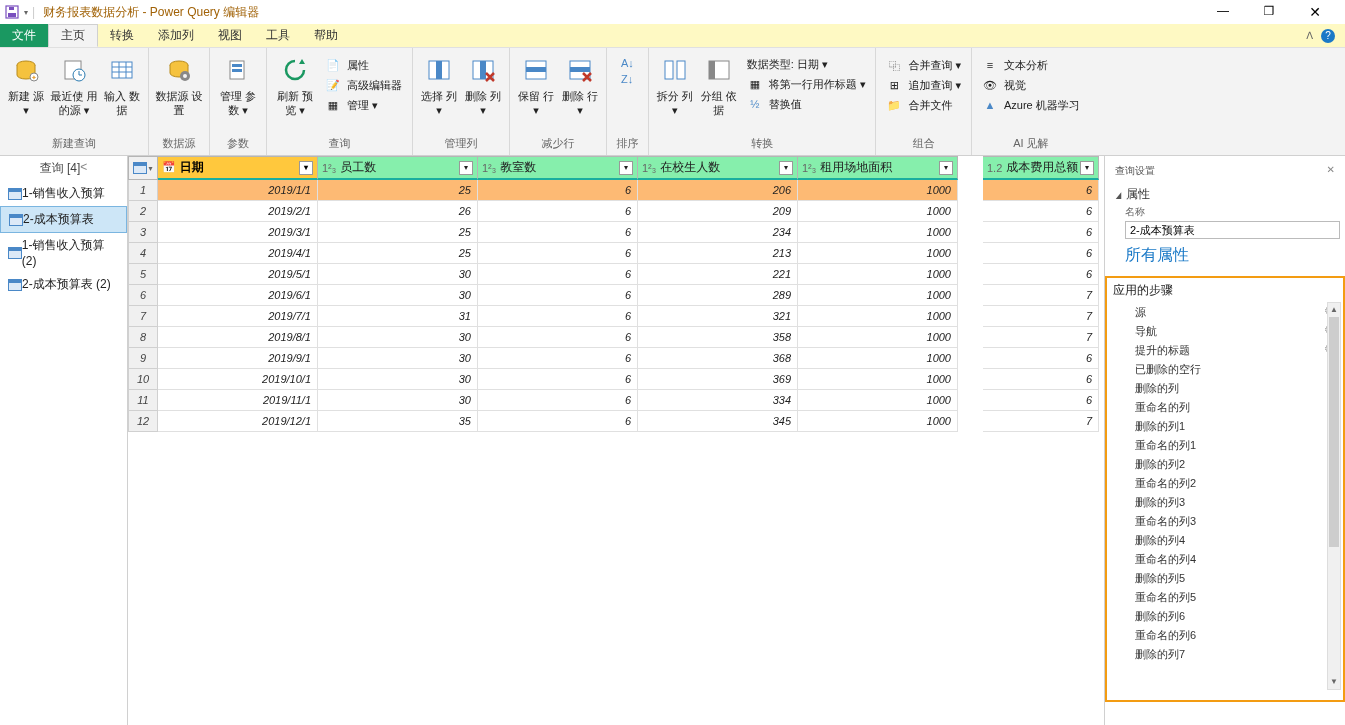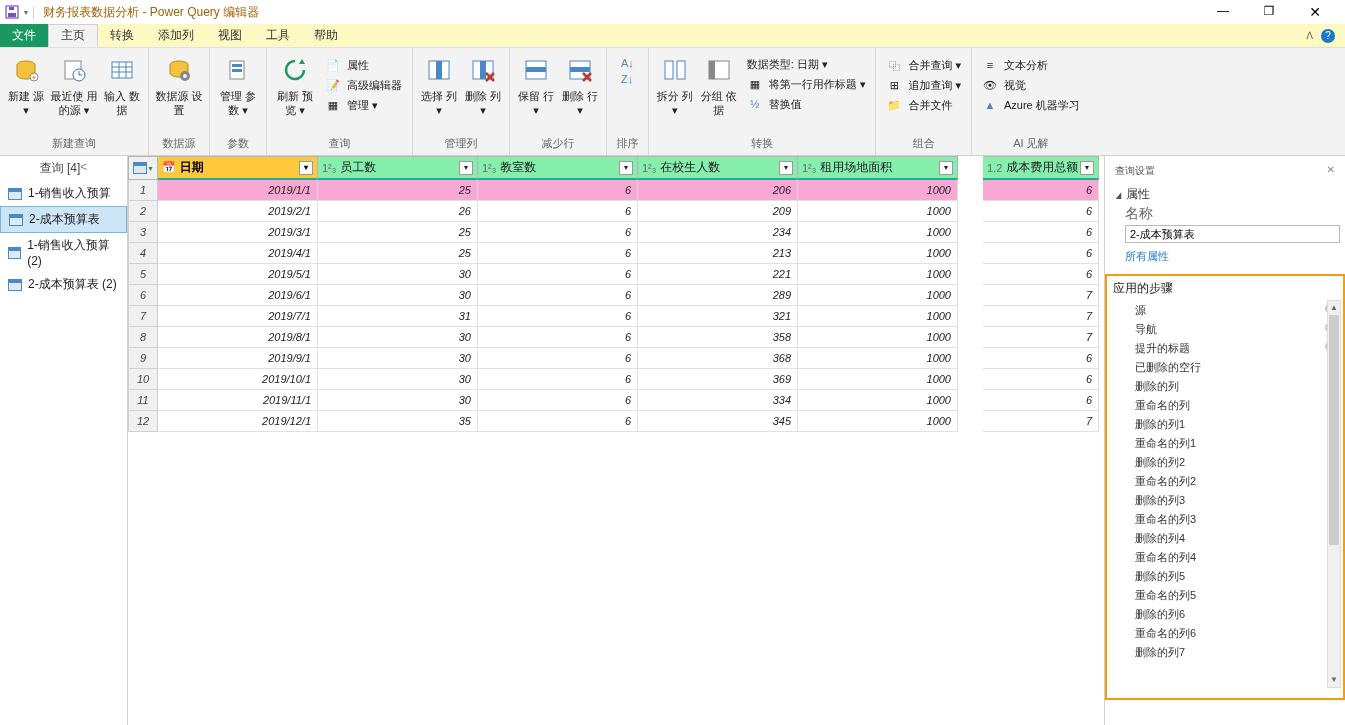--- a/index.html
+++ b/index.html
@@ -32,50 +32,50 @@
   .rbtn-stack { display: flex; flex-direction: column; gap: 2px; padding-top: 4px; }
   .rbtn-sm { display: flex; align-items: center; gap: 6px; padding: 1px 4px; white-space: nowrap; font-size: 11px; }
   .rbtn-sm .ico-sm { width: 16px; height: 16px; display:flex; align-items:center; justify-content:center; }
   
   
   .body-area { display: flex; height: calc(725px - 24px - 24px - 108px); }
   
   
   .queries-pane { width: 128px; border-right: 1px solid #d0d0d0; background: #fff; }
   .queries-pane .pane-hdr { padding: 4px 4px; color: #444; display:flex; justify-content:center; }
-  .q-item { padding: 4px 6px 4px 8px; display: flex; align-items: center; gap: 6px; }
+  .q-item { padding: 4px 6px 4px 8px; display: flex; align-items: center; }
   .q-item.sel { background: #cde6f7; border: 1px solid #7ab5e0; }
   .tbl-ico { width: 14px; height: 12px; border: 1px solid #4a88c7; position: relative; background: linear-gradient(#dce9f7,#dce9f7); }
   .tbl-ico::before { content:""; position:absolute; top:0; left:0; right:0; height:3px; background:#4a88c7; }
   
   
   .grid-area { flex: 1; display: flex; flex-direction: column; border-right: 1px solid #d0d0d0; }
   .grid-head { display: flex; height: 24px; }
   .gh-corner { width: 30px; border: 1px solid #b5b5b5; background: #f0f0f0; display:flex; align-items:center; justify-content:center; }
   .gh-cell { border: 1px solid #b5b5b5; border-left: none; background: #86efac; display: flex; align-items: center; padding: 0 4px; position: relative; }
   .gh-cell .typ { color: #666; font-size: 11px; margin-right: 4px; }
   .gh-cell .dd { margin-left: auto; width: 14px; height: 14px; border: 1px solid #999; background: #fff; font-size: 8px; display:flex; align-items:center; justify-content:center; }
   .gh-cell.first { background: #ffc83d; color: #000; font-weight: bold; border-bottom: 2px solid #1aae9f; }
   .gh-cell:not(.first) { border-bottom: 2px solid #1aae9f; }
   .grid-rows { overflow: auto; }
   .grow { display: flex; height: 21px; }
   .grow .rn { width: 30px; border: 1px solid #d0d0d0; border-top:none; background: #f0f0f0; text-align: center; font-size: 11px; color:#444; display:flex; align-items:center; justify-content:center; font-style: italic; }
   .grow .cell { border-right: 1px solid #e0e0e0; border-bottom: 1px solid #e0e0e0; padding: 0 6px; display:flex; align-items:center; font-size: 11px; }
   .grow .cell.r { justify-content: flex-end; font-style: italic; }
-  .grow.sel .cell { background: #f9a8d4; }
+  .grow.sel .cell { background: #fdba74; }
   
   
   .settings-pane { width: 240px; background: #fff; padding: 4px 0; }
   .settings-pane .sp-hdr { padding: 4px 10px; color: #555; display:flex; justify-content:space-between; font-size: 10px; }
   .sp-section { padding: 4px 10px; }
   .sp-section .sec-head { font-weight: normal; color: #333; display:flex; align-items:center; gap:4px; }
   .sp-section .sec-head::before { content: "◢"; font-size: 9px; color: #555; transform: scaleX(0.8); }
-  .prop-label { color: #666; font-size: 14px; padding: 2px 0 2px 10px; }
+  .prop-label { color: #666; font-size: 10px; padding: 2px 0 2px 10px; }
   .prop-input { width: 215px; border: 1px solid #bbb; padding: 2px 4px; margin-left: 10px; font-size: 11px; }
-  .link { color: #1a79c7; font-size: 11px; padding: 6px 0 0 10px; display:inline-block; }
+  .link { color: #1a79c7; font-size: 16px; padding: 6px 0 0 10px; display:inline-block; }
   .steps-box { margin-top: 6px; border: 2px solid #f39c12; padding: 4px 6px 0 6px; height: 426px; position:relative; }
   .steps-box .sec-head { padding-bottom: 4px; }
   .steps-list { height: 390px; overflow: hidden; position:relative; }
   .step-item { padding: 2px 4px 2px 22px; font-size: 11px; color: #333; display:flex; justify-content:space-between; }
   .step-item .gear { color: #aaa; font-size: 10px; }
   .steps-scroll { position:absolute; right:2px; top:24px; width:14px; height:388px; background:#f0f0f0; border:1px solid #ddd; }
   .steps-scroll .thumb { position:absolute; left:1px; right:1px; top:14px; height:230px; background:#cdcdcd; }
   .steps-scroll .arr { position:absolute; left:0; right:0; height:14px; background:#f0f0f0; text-align:center; font-size:8px; line-height:14px; color:#666; }
   .steps-scroll .arr.up { top:0; }
   .steps-scroll .arr.dn { bottom:0; }

